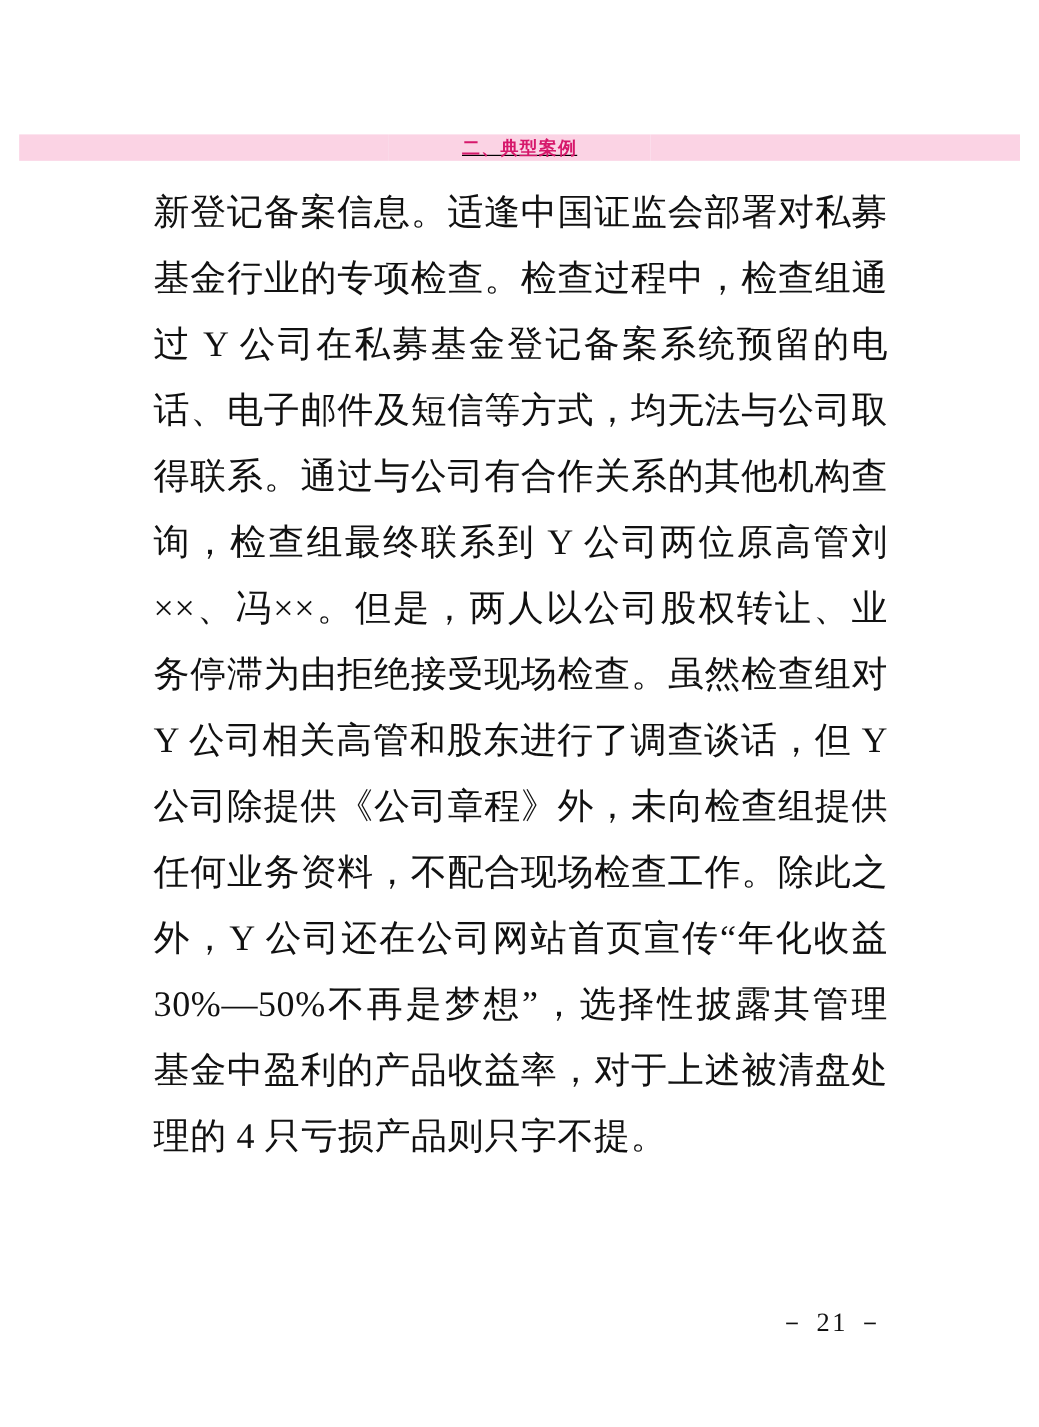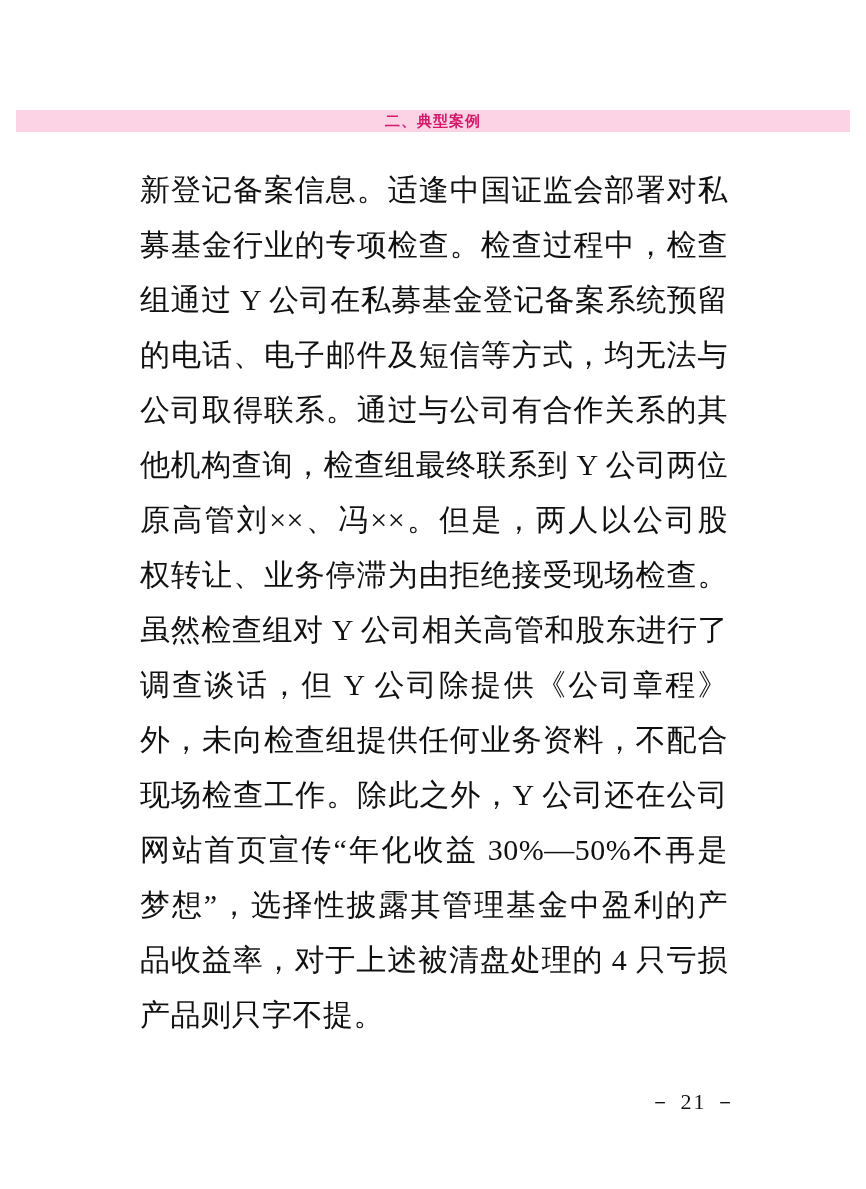--- a/index.html
+++ b/index.html
@@ -23,21 +23,22 @@
   }
 
   
   .header-band {
     position: absolute;
     top: 108px;
     left: 16px;
     right: 16px;
     height: 26px;
     display: flex;
-    align-items: center;
+    align-items: flex-end;
+    text-decoration: underline;
   }
   .header-rule {
     flex: 1 1 auto;
     height: 22px;
     background: #fbd3e4;
   }
   .header-title-box {
     flex: 0 0 auto;
     background: #fbd3e4;
     padding: 0 14px;
@@ -64,21 +65,21 @@
     width: 612px;
   }
   .para {
     font-family: "Liberation Serif", "DejaVu Serif", serif;
     font-size: 30px;
     line-height: 55px;
     color: #111111;
     text-align: justify;
     text-align-last: left;
     text-justify: inter-character;
-    margin: 12px;
+    margin: 0;
     letter-spacing: 0.5px;
   }
 
   
   .folio {
     position: absolute;
     bottom: 72px;
     right: 128px;
     font-family: "Liberation Serif", "DejaVu Serif", serif;
     font-size: 22px;

